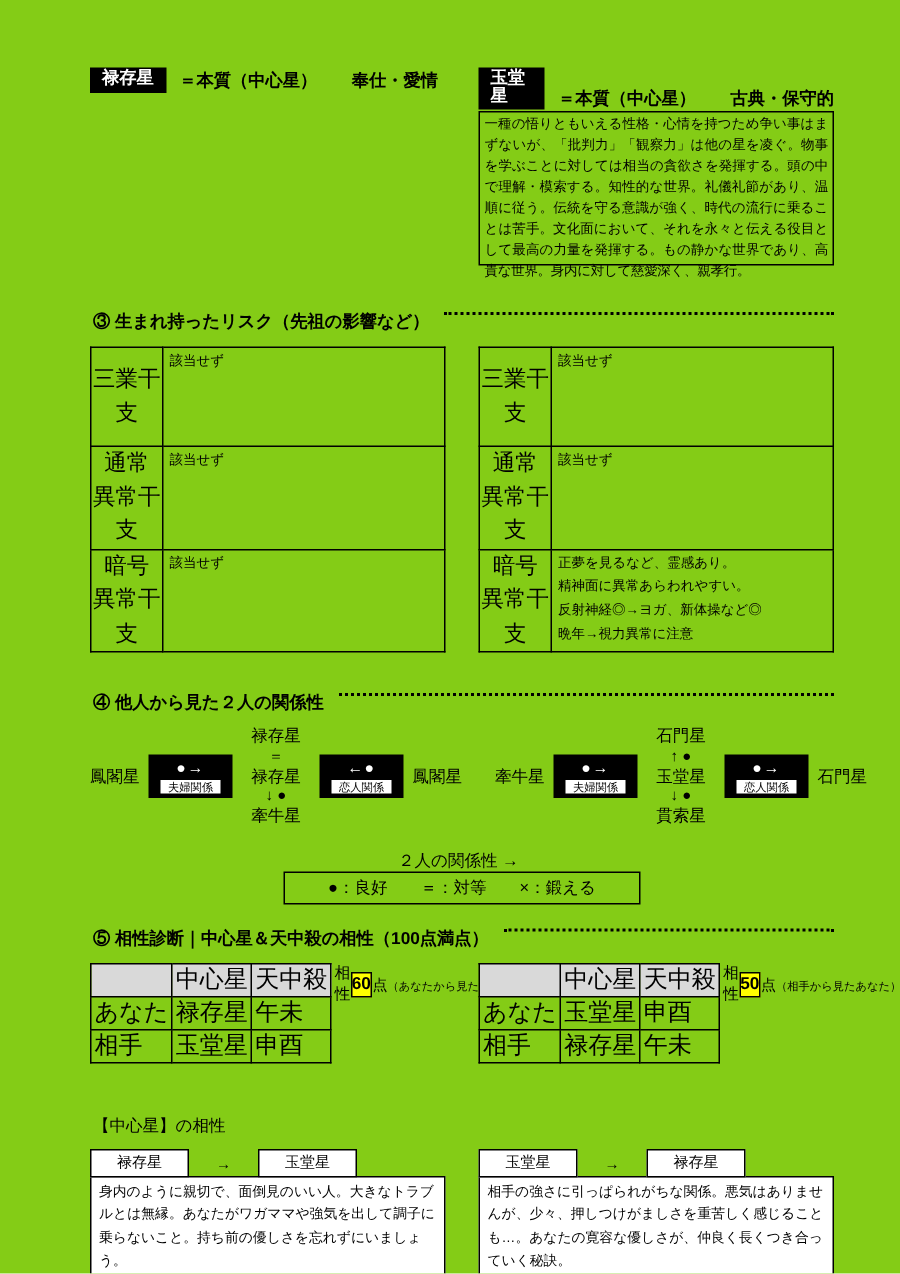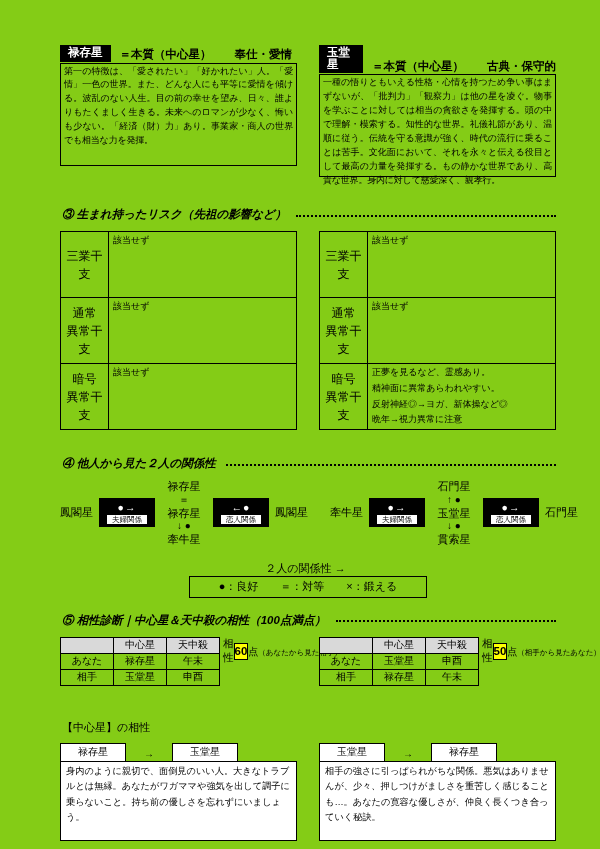--- a/index.html
+++ b/index.html
@@ -14,29 +14,29 @@
   .two-col { display:flex; gap:22px; }
   .col { flex:0 0 237px; width:237px; }
 
   
   .star-head { display:flex; align-items:flex-end; gap:9px; }
   .star-name { background:#000; color:#fff; font-weight:bold; font-size:11.5px; line-height:1; padding:2px 8px 3px; }
   .star-sub  { font-weight:bold; font-size:11.5px; line-height:1.15; white-space:nowrap; }
   .star-body { border:1.4px solid #000; height:103px; margin-top:1px; padding:1px 3px; font-size:9px; line-height:1.55; letter-spacing:-0.2px; text-align:justify; }
 
   
-  .sec-head { display:flex; align-items:center; font-weight:bold; font-size:11.5px; margin-left:2px;font-style:italic; }
+  .sec-head { display:flex; align-items:flex-start; font-weight:bold; font-size:11.5px; margin-left:2px; }
   .sec-head .dots { flex:1 1 auto; border-top:2.2px dotted #000; margin-left:10px; position:relative; top:1px; }
 
   
   .sec3-head { margin-top:30px; }
   .risk-row { margin-top:9px; }
   .risk-table { border-collapse:collapse; width:100%; table-layout:fixed; }
   .risk-table td { border:1.3px solid #000; }
-  .risk-label-cell { width:48px; text-align:center; vertical-align:middle; font-size:12px; white-space:pre-line; line-height:1.5; }
+  .risk-label-cell { width:48px; text-align:center; vertical-align:middle; font-size:15px; white-space:pre-line; line-height:1.5; }
   .risk-value-cell { vertical-align:top; font-size:9px; padding:1px 4px; white-space:pre-line; line-height:1.75; height:66px; }
 
   
   .sec4-head { margin-top:26px; }
   .diagram-row { display:flex; gap:22px; margin-top:8px; }
   .diagram { flex:0 0 237px; display:flex; align-items:center; justify-content:center; gap:6px; }
   .dg-star { font-size:11px; white-space:nowrap; }
   .rel-box { background:#000; width:56px; padding:4px 3px 3px; display:flex; flex-direction:column; align-items:center; gap:2px; }
   .rel-symbol { color:#fff; font-size:10.5px; line-height:1; letter-spacing:1px; white-space:nowrap; }
   .rel-label { background:#fff; color:#000; font-size:7.5px; line-height:1.3; padding:0 5px; white-space:nowrap; }
@@ -46,21 +46,21 @@
 
   .legend-row { display:flex; align-items:center; justify-content:flex-end; margin-top:14px;flex-direction:column; }
   .legend-label { font-size:11px; margin-right:5px; white-space:nowrap; }
   .legend-box { width:238px; border:1.5px solid #000; text-align:center; font-size:11px; padding:2px 0 3px; }
 
   
   .sec5-head { margin-top:15px; }
   .s5-row { display:flex; gap:22px; margin-top:9px; }
   .s5-group { flex:0 0 237px; display:flex; align-items:flex-start; justify-content:space-between; }
   .score-table { border-collapse:collapse; }
-  .score-table th, .score-table td { border:1.2px solid #000; font-weight:normal; font-size:10px; text-align:center; width:53px; height:16px; padding:0 2px; white-space:nowrap; }
+  .score-table th, .score-table td { border:1.2px solid #000; font-weight:normal; font-size:16px; text-align:left; width:53px; height:16px; padding:0 2px; white-space:nowrap; }
   .score-table th { background:#d9d9d9; }
   .score-block { width:74px; display:flex; flex-direction:row; align-items:center; }
   .score-title { font-size:10.5px; }
   .score-value { margin-top:2px; width:58px; border:1.8px solid #000; background:#ffff00; font-weight:bold; font-size:11.5px; text-align:center; line-height:1.25; padding-bottom:1px; }
   .score-unit { font-size:10px; margin-top:2px; }
   .score-caption { font-size:7.5px; margin-top:4px; white-space:nowrap; }
 
   
   .s6-head { margin-top:34px; font-size:11px; margin-left:2px; }
   .s6-row { display:flex; gap:22px; margin-top:8px; }
@@ -74,21 +74,20 @@
 <body>
 
 <div class="page">
 
   <div class="two-col">
     <div class="col">
       <div class="star-head">
         <span class="star-name">禄存星</span>
         <span class="star-sub">＝本質（中心星）　　奉仕・愛情</span>
       </div>
-      <div class="star-body">第一の特徴は、「愛されたい」「好かれたい」人。「愛情」一色の世界。また、どんな人にも平等に愛情を傾ける。波乱のない人生。目の前の幸せを望み、日々、誰よりもたくましく生きる。未来へのロマンが少なく、悔いも少ない。「経済（財）力」あり。事業家・商人の世界でも相当な力を発揮。</div>
     </div>
     <div class="col">
       <div class="star-head">
         <span class="star-name">玉堂星</span>
         <span class="star-sub">＝本質（中心星）　　古典・保守的</span>
       </div>
       <div class="star-body">一種の悟りともいえる性格・心情を持つため争い事はまずないが、「批判力」「観察力」は他の星を凌ぐ。物事を学ぶことに対しては相当の貪欲さを発揮する。頭の中で理解・模索する。知性的な世界。礼儀礼節があり、温順に従う。伝統を守る意識が強く、時代の流行に乗ることは苦手。文化面において、それを永々と伝える役目として最高の力量を発揮する。もの静かな世界であり、高貴な世界。身内に対して慈愛深く、親孝行。</div>
     </div>
   </div>
 

